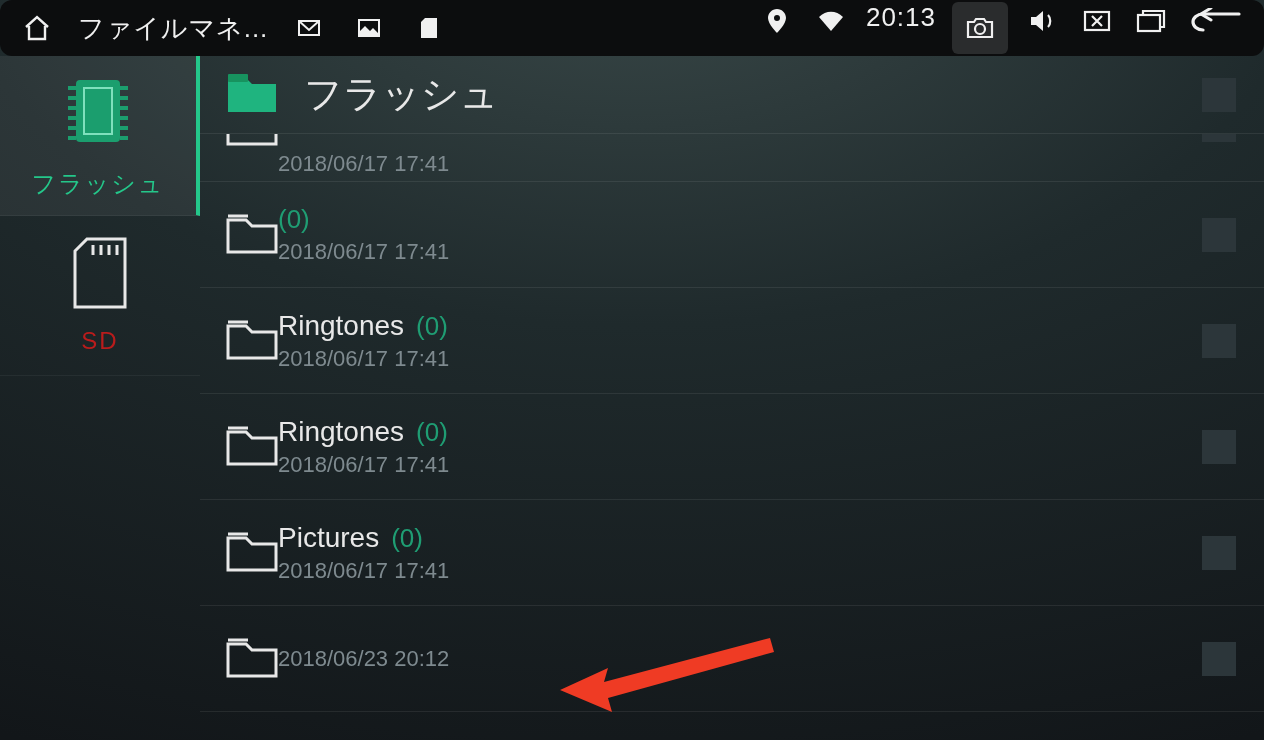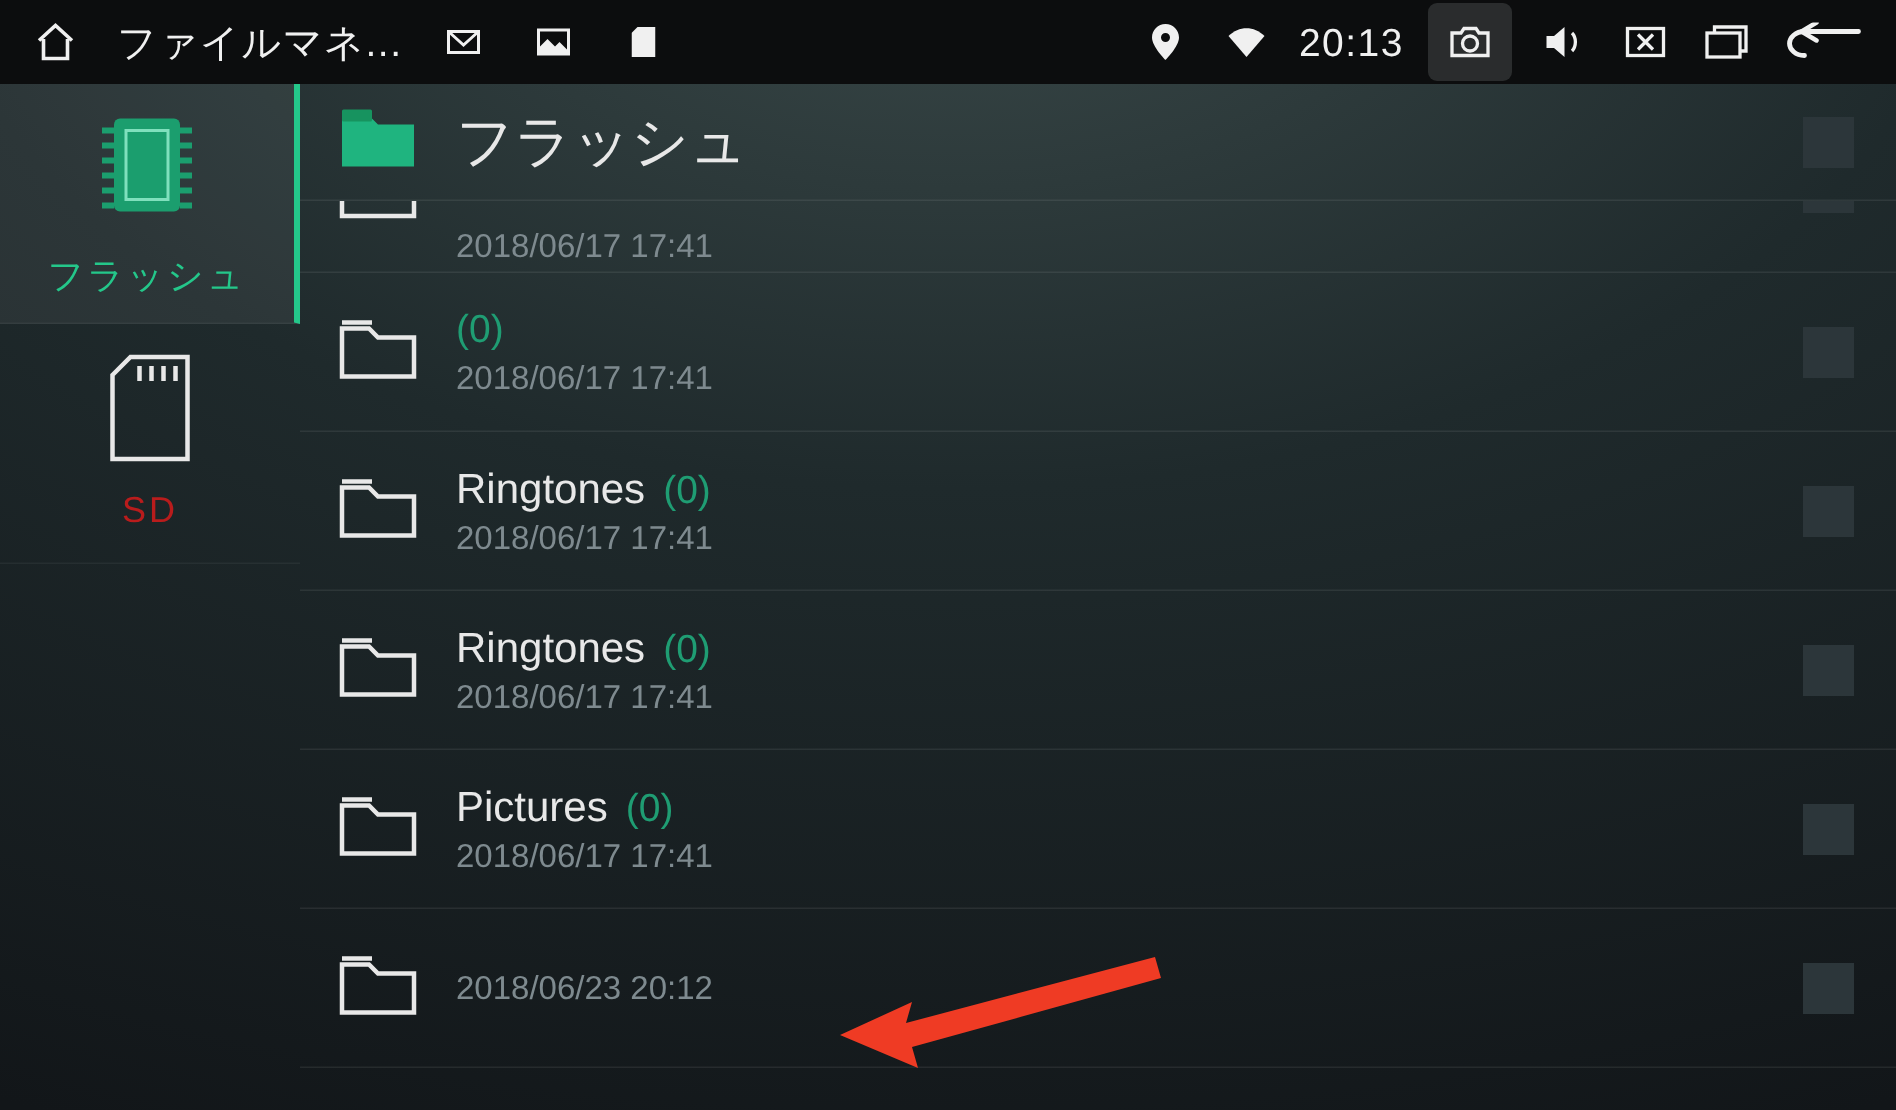--- a/index.html
+++ b/index.html
@@ -14,23 +14,24 @@
   .statusbar {
     height: 56px;
     background: #0c0d0e;
     display: flex;
     align-items: center;
     padding: 0 18px;
     gap: 18px;
     font-size: 24px;
     color: #f0f0f0;
     position: relative;
+    border-radius: 12px;
   }
   .statusbar .left { display:flex; align-items:center; gap:22px; }
-  .statusbar .right { margin-left:auto; display:flex; align-items:center; gap:16px; }
+  .statusbar .right { margin-left:auto; display:flex; align-items:flex-start; gap:16px; }
   .status-icon { display:flex; align-items:center; justify-content:center; width:38px; height:38px; }
   .status-icon.pill { background:#2a2c2d; border-radius:6px; width:56px; height:52px; }
   .app-title { font-size:26px; letter-spacing:1px; white-space:nowrap; }
   .clock { font-size:26px; letter-spacing:1px; }
 
   
   .main { display:flex; height:calc(100% - 56px); }
 
   .sidebar { width:200px; display:flex; flex-direction:column; }
   .side-item {
@@ -57,21 +58,20 @@
     padding:0 28px 0 26px;
     border-bottom:1px solid rgba(255,255,255,0.08);
   }
   .path-title { font-size:38px; color:#e8e8e8; flex:1; }
   .header-check { width:34px; height:34px; background:#2c363a; }
 
   .list { flex:1; overflow:hidden; }
   .row {
     height:106px;
     display:flex; align-items:center;
-    gap:26px;
     padding:0 28px 0 26px;
     border-bottom:1px solid rgba(255,255,255,0.08);
     cursor:pointer;
   }
   .row.partial { height:48px; align-items:flex-end; padding-bottom:4px; }
   .row .info { display:flex; flex-direction:column; gap:4px; flex:1; min-width:0; }
   .row .name-line { display:flex; align-items:baseline; gap:12px; font-size:28px; }
   .row .name { color:#e8e8e8; }
   .row .count { color:#1f9d73; font-size:26px; }
   .row .date { color:#7e8a8f; font-size:22px; }

